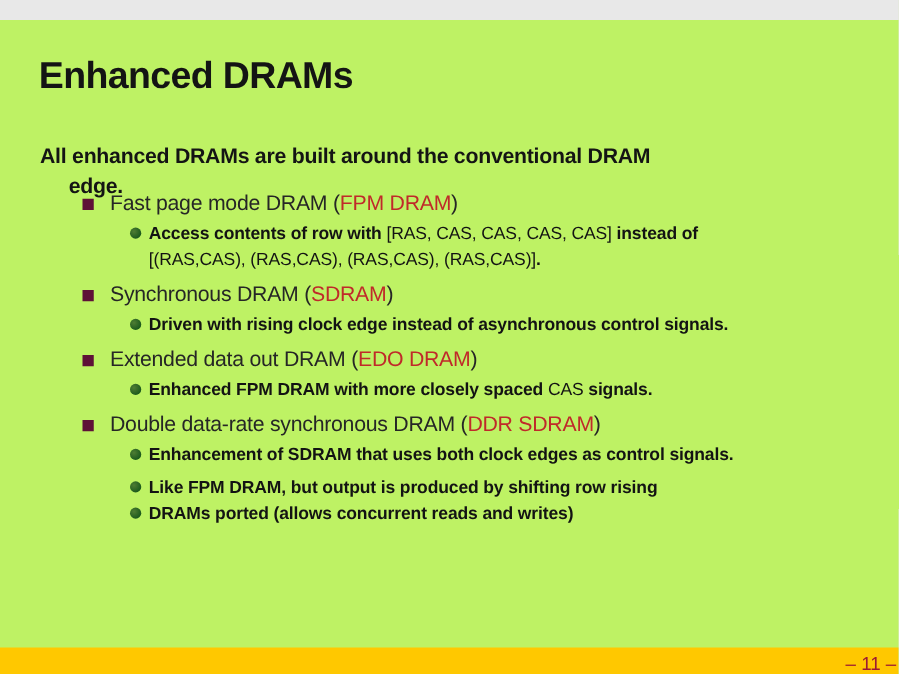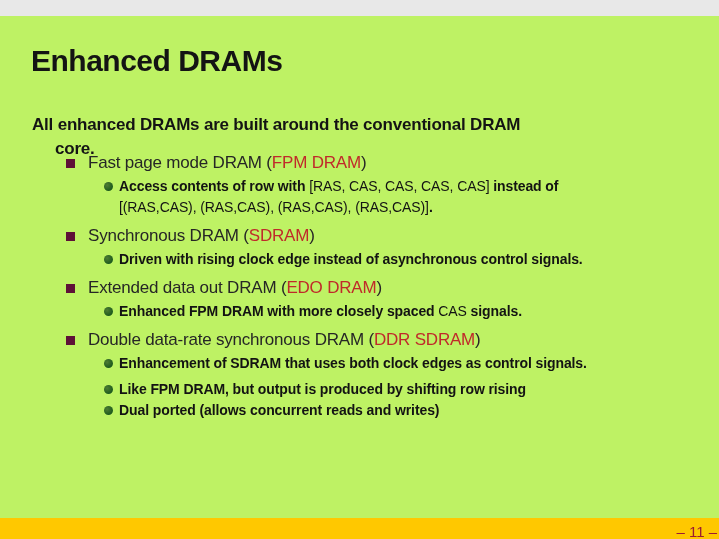--- a/index.html
+++ b/index.html
@@ -59,40 +59,40 @@
     color:var(--page-number-red,#9c1b33);
   }
 </style>
 </head>
 <body>
 
 <div class="slide">
   <div class="title">Enhanced DRAMs</div>
   <div class="heading">
     <div class="line1">All enhanced DRAMs are built around the conventional DRAM</div>
-    <div class="line2">core.</div>
+    <div class="line2">edge.</div>
   </div>
   <div class="bullets" id="bullets">
       <div class="group">
         <div class="l1"><span class="sq"></span><span>Fast page mode DRAM (</span><span class="seg-red">FPM DRAM</span><span>)</span></div>
         <div class="l2"><span class="dot"></span><span>Access contents of row with </span><span class="seg-sig">[RAS, CAS, CAS, CAS, CAS]</span><span> instead of</span><br><span class="seg-sig">[(RAS,CAS), (RAS,CAS), (RAS,CAS), (RAS,CAS)]</span><span>.</span></div>
       </div>
       <div class="group">
         <div class="l1"><span class="sq"></span><span>Synchronous DRAM (</span><span class="seg-red">SDRAM</span><span>)</span></div>
         <div class="l2"><span class="dot"></span><span>Driven with rising clock edge instead of asynchronous control signals.</span></div>
       </div>
       <div class="group">
         <div class="l1"><span class="sq"></span><span>Extended data out DRAM (</span><span class="seg-red">EDO DRAM</span><span>)</span></div>
         <div class="l2"><span class="dot"></span><span>Enhanced FPM DRAM with more closely spaced </span><span class="seg-sig">CAS</span><span> signals.</span></div>
       </div>
       <div class="group">
         <div class="l1"><span class="sq"></span><span>Double data-rate synchronous DRAM (</span><span class="seg-red">DDR SDRAM</span><span>)</span></div>
         <div class="l2"><span class="dot"></span><span>Enhancement of SDRAM that uses both clock edges as control signals.</span></div>
       </div>
       <div class="group">
         <div class="l2"><span class="dot"></span><span>Like FPM DRAM, but output is produced by shifting row rising</span></div>
-        <div class="l2"><span class="dot"></span><span>Dual ported (allows concurrent reads and writes)</span></div>
+        <div class="l2"><span class="dot"></span><span>DRAMs ported (allows concurrent reads and writes)</span></div>
       </div>
     </div>
   <div class="footer-bar">
     <span class="page-num">– 11 –</span>
   </div>
 </div>
 
 </body></html>

